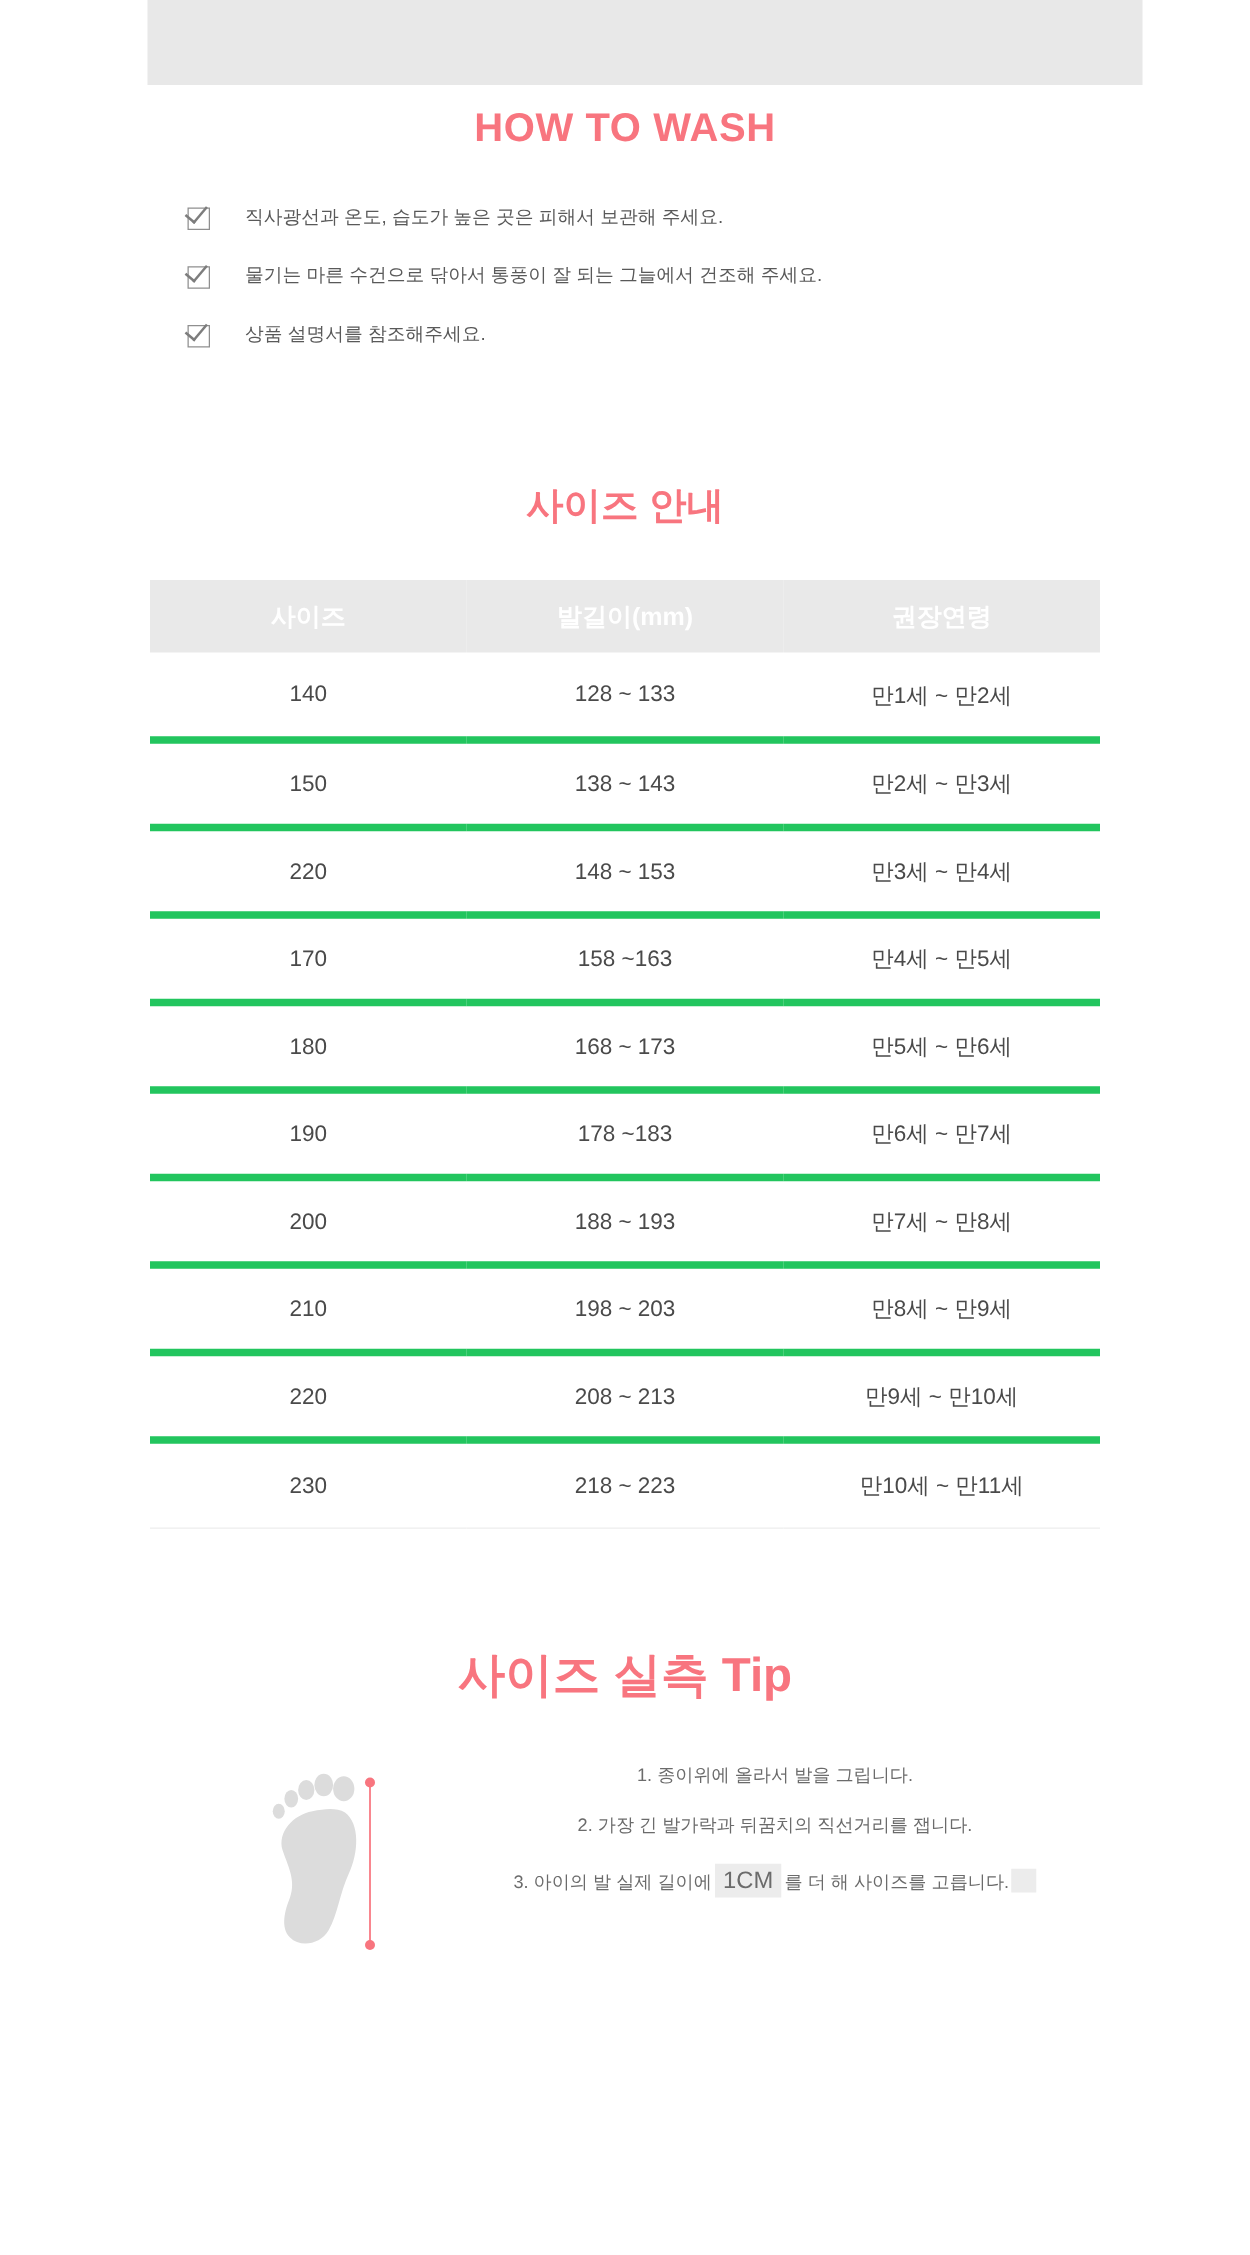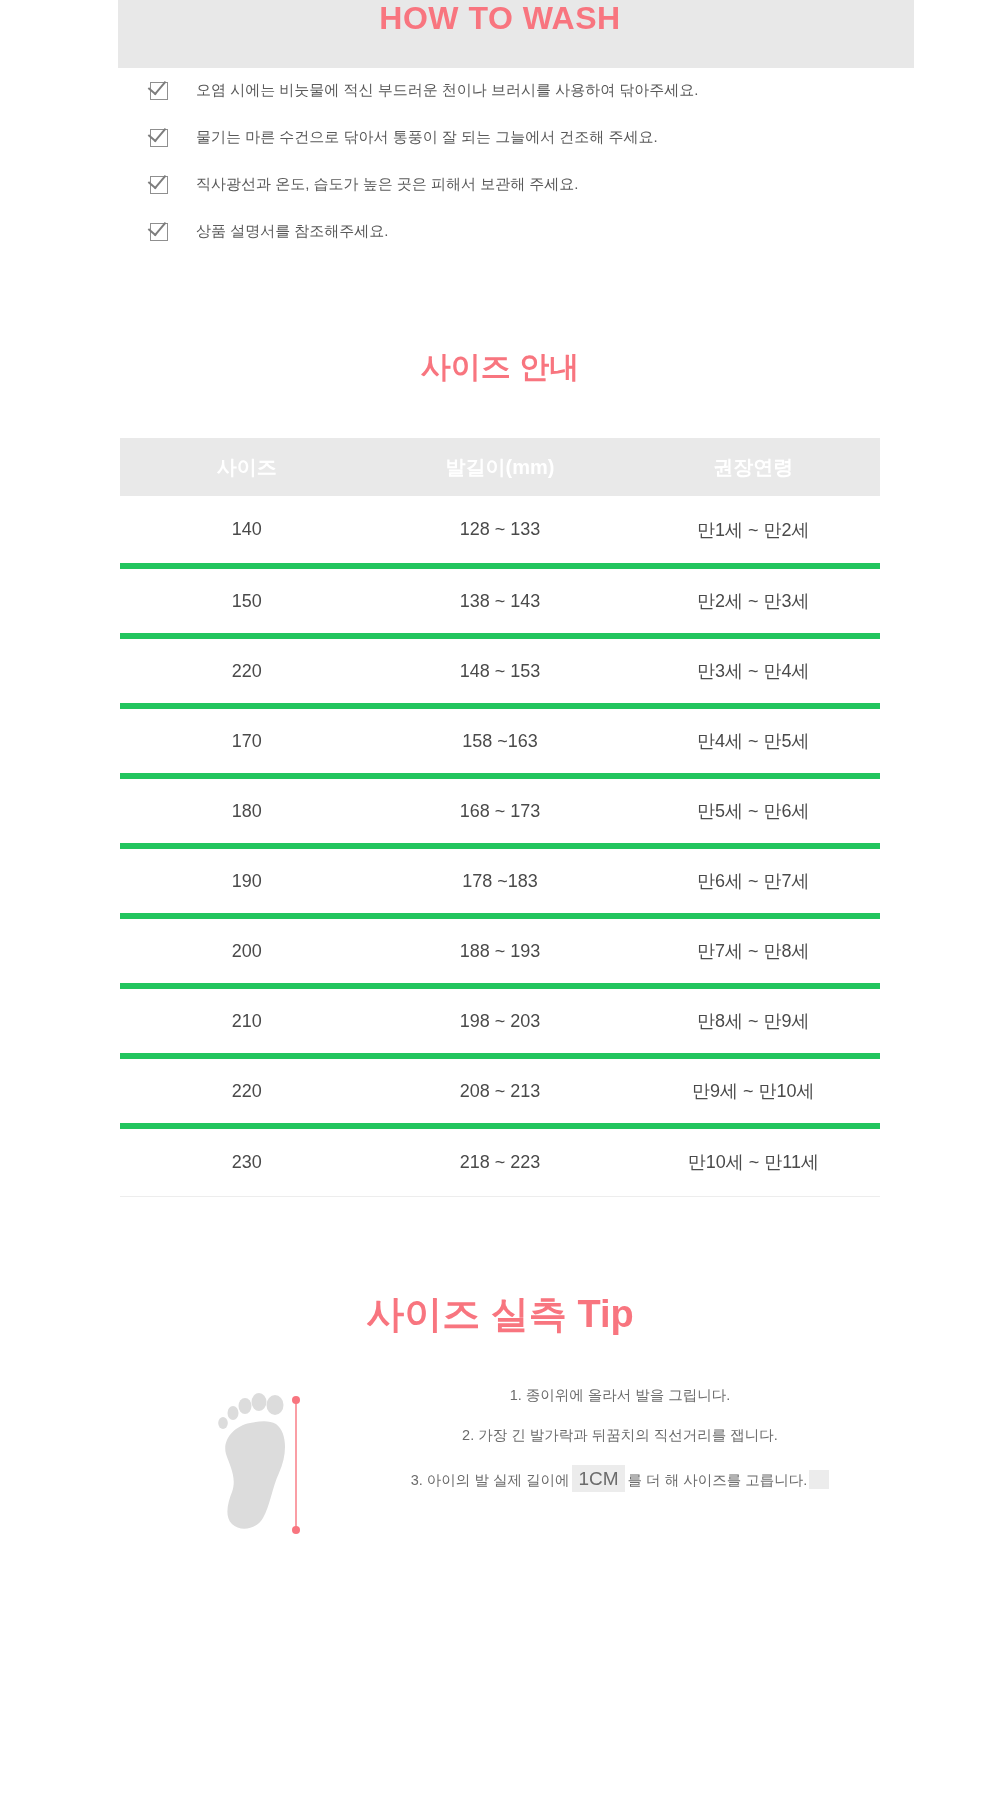--- a/index.html
+++ b/index.html
@@ -27,20 +27,21 @@
     position: absolute;
     top: 0;
     left: 118px;
     width: 796px;
     height: 68px;
     background: #e8e8e8;
   }
 
   .content {
     position: relative;
+    padding-top: 84px;
   }
 
   
   .wash-title {
     text-align: center;
     color: #f8757f;
     font-size: 32px;
     font-weight: bold;
     letter-spacing: 0.5px;
     margin: 0 0 42px 0;
@@ -87,21 +88,21 @@
     line-height: 1.4;
     color: #595959;
   }
 
   
   .size-title {
     text-align: center;
     color: #f8757f;
     font-size: 30px;
     font-weight: bold;
-    margin: 104px 0 50px 0;
+    margin: 104px 0 39px 0;
   }
   table.size-table {
     width: 760px;
     margin: 0 auto;
     border-collapse: collapse;
     table-layout: fixed;
   }
   table.size-table thead th {
     background: #e9e9e9;
     color: #ffffff;
@@ -179,41 +180,34 @@
   <div class="content">
 
     <h1 class="wash-title">HOW TO WASH</h1>
 
     <ul class="wash-list">
       <li class="wash-item">
         <span class="check-icon">
           <span class="box"></span>
             <span class="tick"></span>
         </span>
-        <span class="wash-text">오염 시에는 비눗물에 적신 부드러운 천이나 브러시를 사용하여 닦아주세요.</span>
+        <span class="wash-text">직사광선과 온도, 습도가 높은 곳은 피해서 보관해 주세요.</span>
       </li>
       <li class="wash-item">
         <span class="check-icon">
           <span class="box"></span>
             <span class="tick"></span>
         </span>
         <span class="wash-text">물기는 마른 수건으로 닦아서 통풍이 잘 되는 그늘에서 건조해 주세요.</span>
       </li>
       <li class="wash-item">
         <span class="check-icon">
           <span class="box"></span>
             <span class="tick"></span>
         </span>
-        <span class="wash-text">직사광선과 온도, 습도가 높은 곳은 피해서 보관해 주세요.</span>
-      </li>
-      <li class="wash-item">
-        <span class="check-icon">
-          <span class="box"></span>
-            <span class="tick"></span>
-        </span>
         <span class="wash-text">상품 설명서를 참조해주세요.</span>
       </li>
     </ul>
 
     <h2 class="size-title">사이즈 안내</h2>
 
     <table class="size-table">
       <thead>
         <tr>
           <th>사이즈</th>

